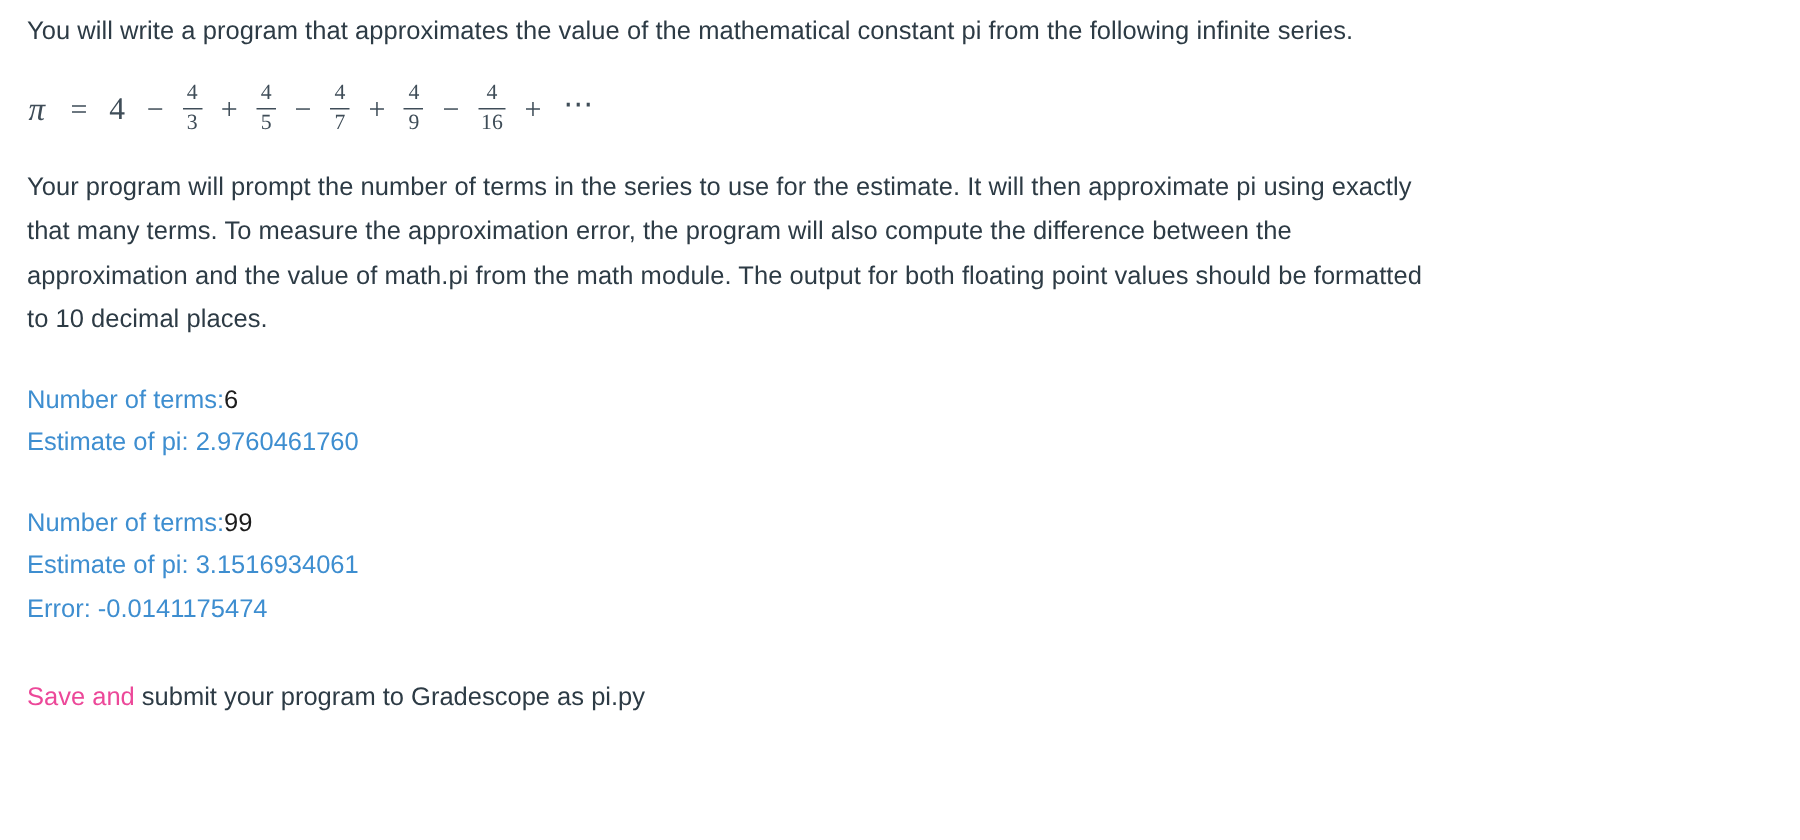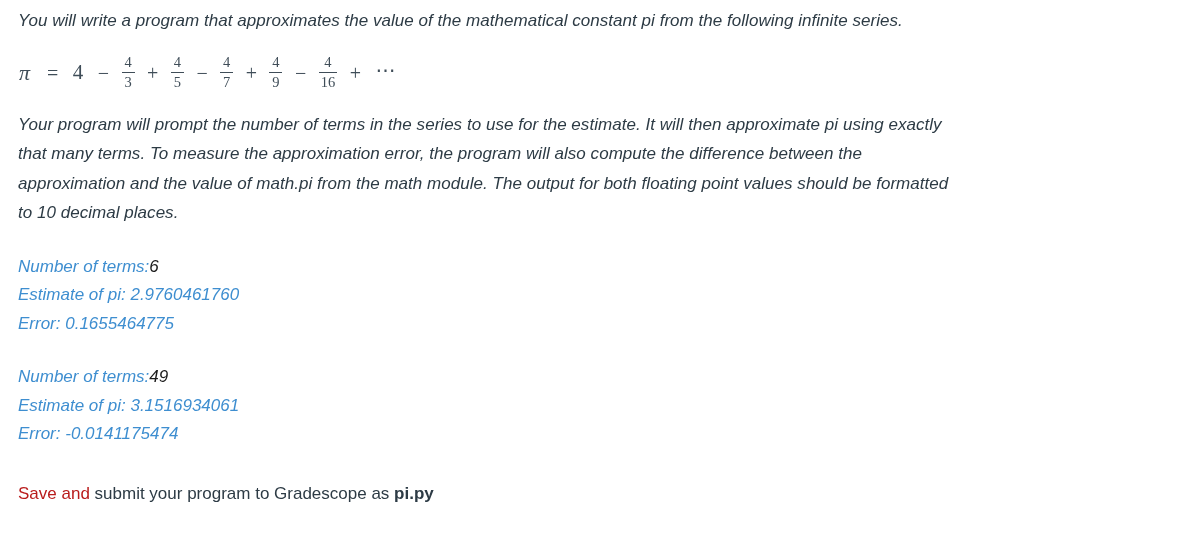--- a/index.html
+++ b/index.html
@@ -25,21 +25,20 @@
   .content {
     max-width: 940px;
   }
 
   p.para {
     margin: 0 0 0 0;
     font-size: 17px;
     line-height: 29.5px;
     color: #2d3b45;
     letter-spacing: 0.002em;
-    font-style: italic;
   }
 
   .gap-small { height: 12px; }
   .gap-med   { height: 13px; }
 
   
   .formula {
     font-family: "Liberation Serif", serif;
     font-size: 21px;
     color: #3f4d58;
@@ -97,41 +96,40 @@
     margin-left: 4px;
     position: relative;
     top: -3px;
   }
 
   
   .output-block {
     font-size: 17px;
     line-height: 28.5px;
     color: #3e8ed0;
-    font-style: italic;
   }
   .output-block .line {
     color: #3e8ed0;
     white-space: pre;
   }
   .output-block .user-input {
     color: #1c1c1c;
     font-weight: 400;
   }
 
   .final-line {
     font-size: 17px;
     line-height: 29px;
     color: #2d3b45;
   }
   .final-line .lead {
-    color: #b91c1c;
+    color: #ec4899;
   }
   .final-line .bold {
-    font-weight: bold;
+    font-weight: normal;
     color: #2d3b45;
   }
 </style>
 </head>
 <body>
 
 <div class="page">
   <div class="content">
 
     <p class="para">You will write a program that approximates the value of the mathematical constant pi from the following infinite series.</p>
@@ -187,30 +185,29 @@
     <p class="para">Your program will prompt the number of terms in the series to use for the estimate. It will then approximate pi using exactly that many terms. To measure the approximation error, the program will also compute the difference between the approximation and the value of math.pi from the math module.  The output for both floating point values should be formatted to 10 decimal places.</p>
 
     <div class="gap-med"></div>
 
 
     <div class="gap-small"></div>
 
     <div class="output-block">
       <div class="line"><span>Number of terms:</span><span class="user-input">6</span></div>
       <div class="line">Estimate of pi: 2.9760461760</div>
-      <div class="line">Error: 0.1655464775</div>
     </div>
 
     <div class="gap-med"></div>
 
 
     <div class="gap-small"></div>
 
     <div class="output-block">
-      <div class="line"><span>Number of terms:</span><span class="user-input">49</span></div>
+      <div class="line"><span>Number of terms:</span><span class="user-input">99</span></div>
       <div class="line">Estimate of pi: 3.1516934061</div>
       <div class="line">Error: -0.0141175474</div>
     </div>
 
     <div class="gap-med"></div>
 
     <p class="final-line"><span class="lead">Save and </span><span>submit your program to Gradescope as </span><span class="bold">pi.py</span></p>
 
   </div>
 </div>

